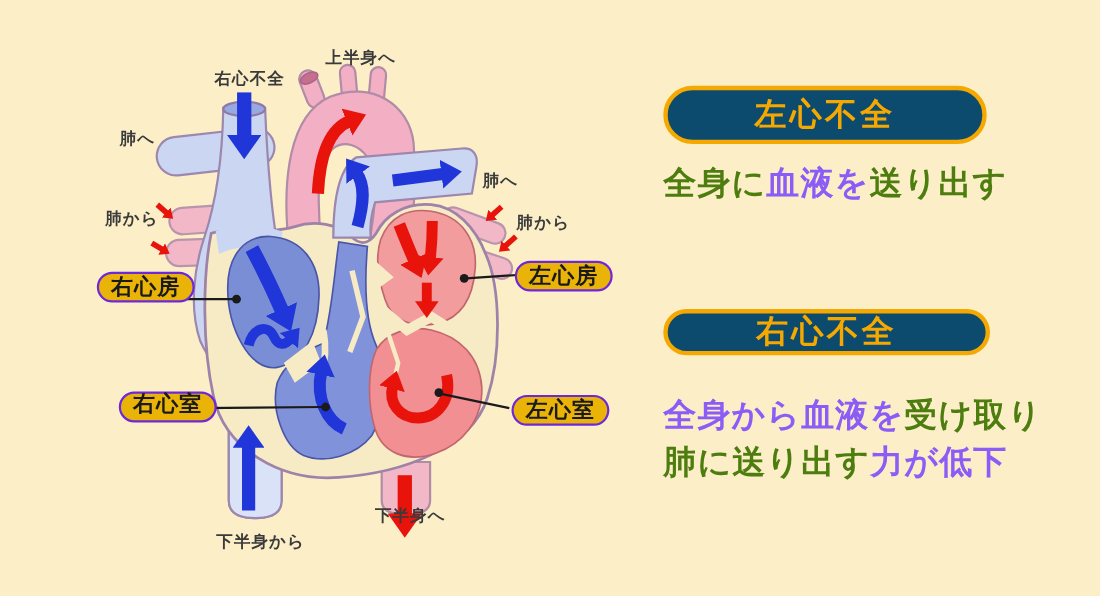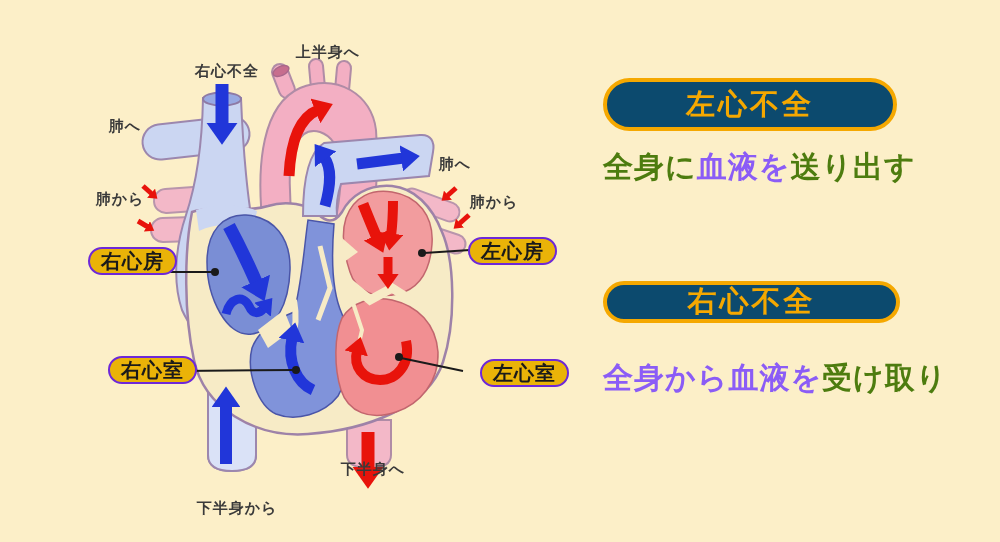--- a/index.html
+++ b/index.html
@@ -234,30 +234,31 @@
         <circle cx="399" cy="357" r="4" stroke="none"></circle>
     </g>
   </svg>
 
   <div class="dlabel" style="left:227px;top:62px;">右心不全</div>
   <div class="dlabel" style="left:328px;top:43px;text-align:right;">上半身へ</div>
   <div class="dlabel" style="left:125px;top:117px;">肺へ</div>
   <div class="dlabel" style="left:455px;top:155px;">肺へ</div>
   <div class="dlabel" style="left:120px;top:190px;">肺から</div>
   <div class="dlabel" style="left:494px;top:193px;">肺から</div>
-  <div class="dlabel" style="left:237px;top:499px;">下半身から</div>
+  <div class="dlabel" style="left:237px;top:483px;">下半身から</div>
   <div class="dlabel" style="left:373px;top:460px;">下半身へ</div>
 
   <div class="pill" style="left:88px;top:247px;">右心房</div>
   <div class="pill" style="left:468px;top:237px;">左心房</div>
-  <div class="pill" style="left:108px;top:356px;">右心室</div>
-  <div class="pill" style="left:480px;top:359px;">左心室</div>
+  <div class="pill" style="left:108px;top:356px;font-family:Liberation Mono, monospace;">右心室</div>
+  <div class="pill" style="left:465px;top:359px;">左心室</div>
 
   <div class="badge badge1">左心不全</div>
   <div class="para para1">
       <div><span class="seg-red">全身に</span><span class="seg-dark">血液を</span><span class="seg-red">送り出す</span></div>
     </div>
   <div class="badge badge2">右心不全</div>
   <div class="para para2">
       <div><span class="seg-dark">全身から血液を</span><span class="seg-red">受け取り</span></div>
+      <div><span class="seg-red">肺に送り出す</span><span class="seg-dark">力が低下</span></div>
     </div>
 
 </div>
 
 </body></html>

